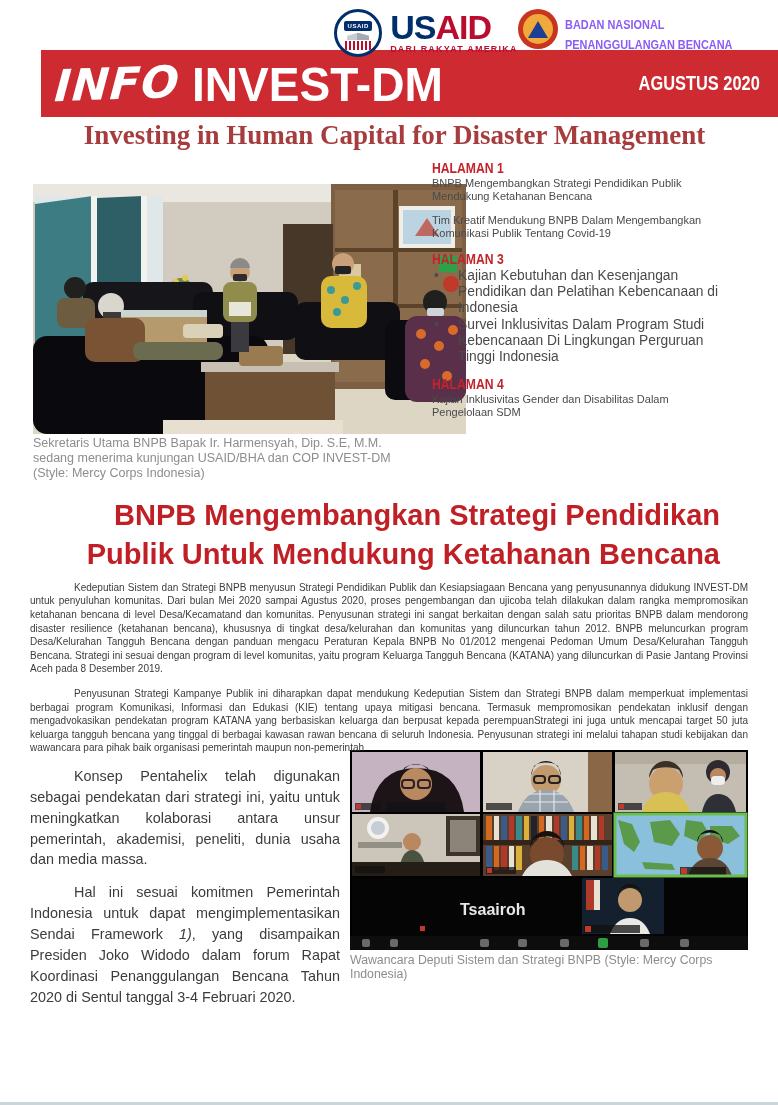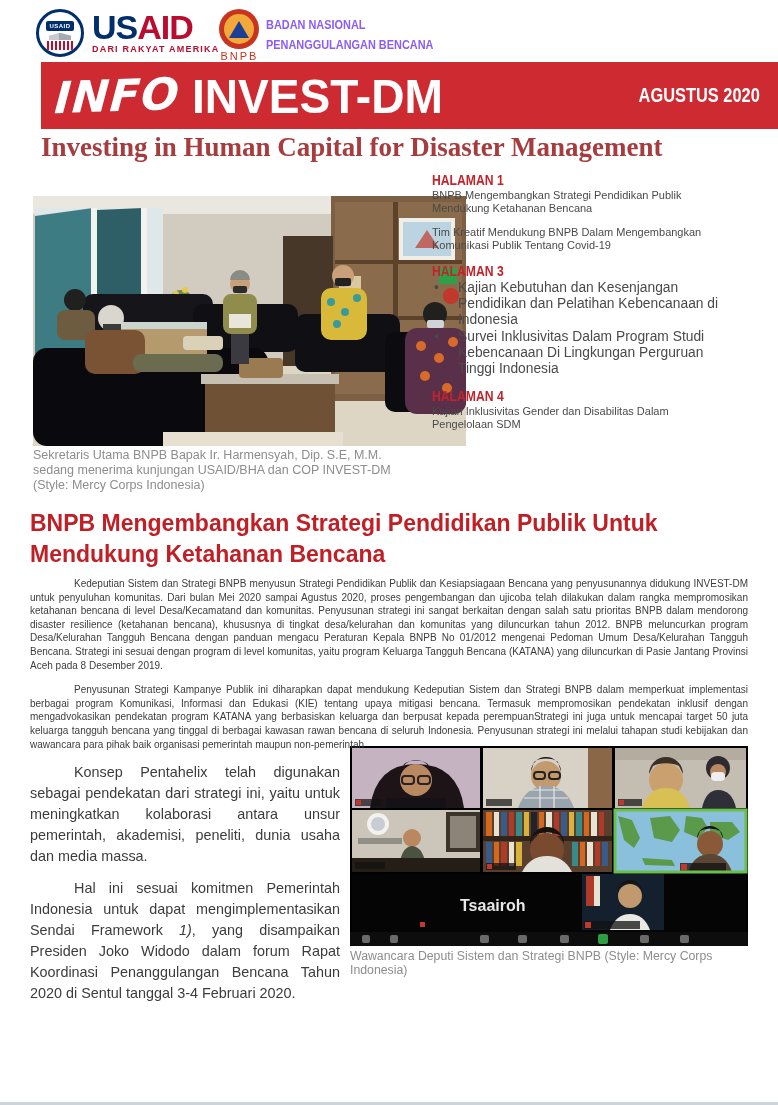--- a/index.html
+++ b/index.html
@@ -4,21 +4,21 @@
 <style>
   * { margin:0; padding:0; box-sizing:border-box; }
   html,body { background:#ffffff; }
   body {
     width:778px; height:1105px; overflow:hidden; position:relative;
     font-family:"Liberation Sans", sans-serif; color:#3c3c3c;
   }
   .page { width:778px; height:1105px; position:relative; background:#fff; }
 
   
-  .header { display:flex; justify-content:flex-start; align-items:flex-start; padding:9px 10px 0 36px; height:62px; }
+  .header { display:flex; justify-content:flex-end; align-items:flex-start; padding:9px 10px 0 36px; height:50px; }
   .usaid-block { display:flex; align-items:center; gap:8px; }
   .usaid-seal { width:48px; height:48px; border-radius:50%; border:3px solid #002f6c; background:#fff; position:relative; overflow:hidden; }
   .usaid-seal .seal-band { position:absolute; top:9px; left:7px; right:7px; height:10px; background:#002f6c; border-radius:2px; color:#fff; font-size:6px; font-weight:bold; text-align:center; line-height:10px; letter-spacing:.5px; }
   .usaid-seal .seal-hands { position:absolute; top:21px; left:10px; right:10px; height:7px; background:linear-gradient(90deg,#b9bec6 0 45%, #8e959f 45% 100%); clip-path:polygon(0 40%,45% 0,55% 0,100% 40%,100% 100%,0 100%); opacity:.8; }
   .usaid-seal .seal-stripes { position:absolute; bottom:4px; left:8px; right:8px; height:9px;
     background:repeating-linear-gradient(90deg,#ba0c2f 0 2px,#fff 2px 4px); }
   .usaid-word { font-size:34px; font-weight:bold; letter-spacing:-1px; line-height:0.9; }
   .usaid-word .us { color:#002f6c; } .usaid-word .aid { color:#ba0c2f; }
   .usaid-tagline { color:#ba0c2f; font-size:9px; font-weight:bold; letter-spacing:1.2px; margin-top:2px; }
   .bnpb-block { display:flex; align-items:flex-start; gap:7px; padding-right:4px; }
@@ -30,38 +30,38 @@
   .bnpb-name { color:#8b5cf6; font-weight:bold; font-size:13px; line-height:1.55; padding-top:6px; }
   .cond { display:inline-block; transform:scaleX(.84); transform-origin:0 50%; white-space:nowrap; }
 
   
   .banner { margin-left:41px; margin-right:0; height:67px; background:#cd2a32; display:flex; align-items:center; padding:0 18px 0 14px; }
   .banner .info-word { color:#fff; font-family:"DejaVu Sans", sans-serif; font-weight:bold; font-style:italic; font-size:44px; transform:skewX(-6deg) rotate(-2deg); letter-spacing:1px; margin-right:12px; }
   .banner .invest-word { color:#fff; font-weight:bold; font-size:49px; letter-spacing:0px; transform:scaleX(.94); transform-origin:0 50%; }
   .banner .edition { margin-left:auto; color:#fff; font-weight:bold; font-size:20px; transform:scaleX(.82); transform-origin:100% 50%; }
 
   
-  .serif-tagline { font-family:"Liberation Serif", serif; font-weight:bold; color:#a63c3e; font-size:27px; text-align:left; margin:3px 30px 0 41px; letter-spacing:0px; }
+  .serif-tagline { font-family:"Liberation Serif", serif; font-weight:bold; color:#a63c3e; font-size:27px; text-align:center; margin:3px 30px 0 41px; letter-spacing:0px; }
 
   
   .content-row { display:flex; margin:7px 0 0 33px; }
   .photo1-wrap { width:379px;margin-top:26px; }
   .photo1 { width:433px; height:250px; display:block; }
   .caption { color:#8d8d8d; font-size:12.5px; line-height:1.18; margin-top:2px; }
   .toc { width:290px; margin-left:20px; padding-top:2px; }
   .toc-item { margin-bottom:11px; }
   .toc-label { color:#c3242b; font-weight:bold; font-size:14.5px; letter-spacing:0; }
   .toc-text { color:#4a4a4a; font-size:11px; line-height:1.18; margin-top:1px; }
   .toc-bullets { margin-top:1px; }
   .toc-bullet-row { display:flex; color:#4a4a4a; font-size:13.8px; line-height:1.18; }
   .toc-bullet-row .marker { width:26px; flex:0 0 26px; padding-left:2px; }
 
   
   .article { margin:16px 30px 0 30px; }
-  .article-title { color:#c01f25; font-weight:bold; font-size:23px; line-height:1.32; width:690px; margin-bottom:8px; }
+  .article-title { color:#c01f25; font-weight:bold; font-size:29px; line-height:1.32; width:690px; margin-bottom:8px;text-align:right; }
   .body-par { font-size:10px; line-height:1.36; text-align:justify; color:#3c3c3c; text-indent:44px; margin-bottom:11px; }
   .two-col { overflow:visible; }
   .right-media { float:right; width:398px; margin:-16px 0 0 10px; }
   .photo2 { width:398px; height:200px; display:block; }
   .media-caption { color:#8d8d8d; font-size:12.3px; margin-top:3px; text-align:left; }
   .left-col-par { font-size:14.4px; line-height:1.45; text-align:justify; color:#3c3c3c; text-indent:44px; margin-bottom:12px; }
   .ref-sup { font-style:italic; }
   .clear { clear:both; }
   .bottom-rule { position:absolute; left:0; right:0; bottom:0; height:3px; background:#ccd6da; }
 </style>

